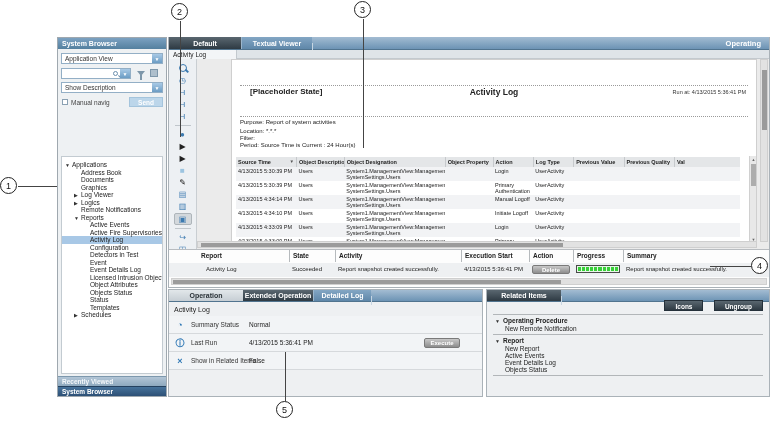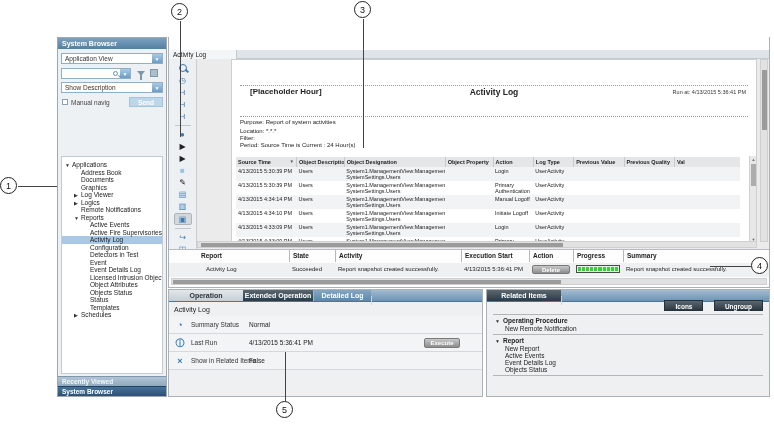--- a/index.html
+++ b/index.html
@@ -193,20 +193,24 @@
         <div class="tree-item" data-interactable="true" style="padding-left: 21px;"><span class="expander" data-interactable="false"></span><span data-interactable="false">Templates</span></div>
         <div class="tree-item" data-interactable="true" style="padding-left: 12px;"><span class="expander" data-interactable="true">▶</span><span data-interactable="false">Schedules</span></div>
       </div>
     <div id="sb-bottom">
       <div class="sb-bbar recent" data-interactable="true">Recently Viewed</div>
       <div class="sb-bbar sysb" data-interactable="true">System Browser</div>
     </div>
   </div>
 
   <div id="maintop" class="abs" data-interactable="false">
+    <div id="main-tabbar" class="abs bluebar" data-interactable="false">
+      <span id="tab-default" class="tab tab-dark" data-interactable="true">Default</span><span id="tab-textual" class="tab tab-blue" data-interactable="true">Textual Viewer</span><span class="barsep" data-interactable="false"></span>
+      <span id="operating" data-interactable="false">Operating</span>
+    </div>
     <div id="subtabbar" class="abs" data-interactable="false">
       <div id="subtab-activity" data-interactable="true">Activity Log</div>
     </div>
     <div id="toolbar" class="abs" data-interactable="false">
         <div class="tb-mag" data-interactable="true">
           <i></i>
           <b></b>
         </div>
         <span class="tb-icon" data-interactable="true">◷</span>
         <span class="tb-icon" data-interactable="true">H</span>
@@ -223,21 +227,21 @@
         <span class="tb-icon sel" data-interactable="true">▣</span>
         <div class="tb-sep" data-interactable="false"></div>
         <span class="tb-icon" data-interactable="true">↪</span>
         <span class="tb-icon" data-interactable="true">◫</span>
         <div class="tb-sep" data-interactable="false"></div>
       </div>
 
     <div id="viewer" class="abs" data-interactable="false">
       <div id="page" data-interactable="false">
         <div class="dotline" style="top:25px" data-interactable="false"></div>
-        <div id="rpt-logo" data-interactable="false">[Placeholder Hour]</div>
+        <div id="rpt-logo" data-interactable="false">[Placeholder State]</div>
         <div id="rpt-title" data-interactable="false">Activity Log</div>
         <div id="rpt-runat" data-interactable="false">Run at: 4/13/2015 5:36:41 PM</div>
         <div class="dotline" style="top:56px" data-interactable="false"></div>
         <div class="rpt-meta" style="top:59px" data-interactable="false">Purpose: Report of system activities</div>
         <div class="rpt-meta" style="top:68px" data-interactable="false">Location: *.*.*</div>
         <div class="rpt-meta" style="top:75px" data-interactable="false">Filter:</div>
         <div class="rpt-meta" style="top:82px" data-interactable="false">Period: Source Time is Current : 24 Hour(s)</div>
         <table id="rpt-table" data-interactable="false">
           <thead data-interactable="false">
               <tr>

